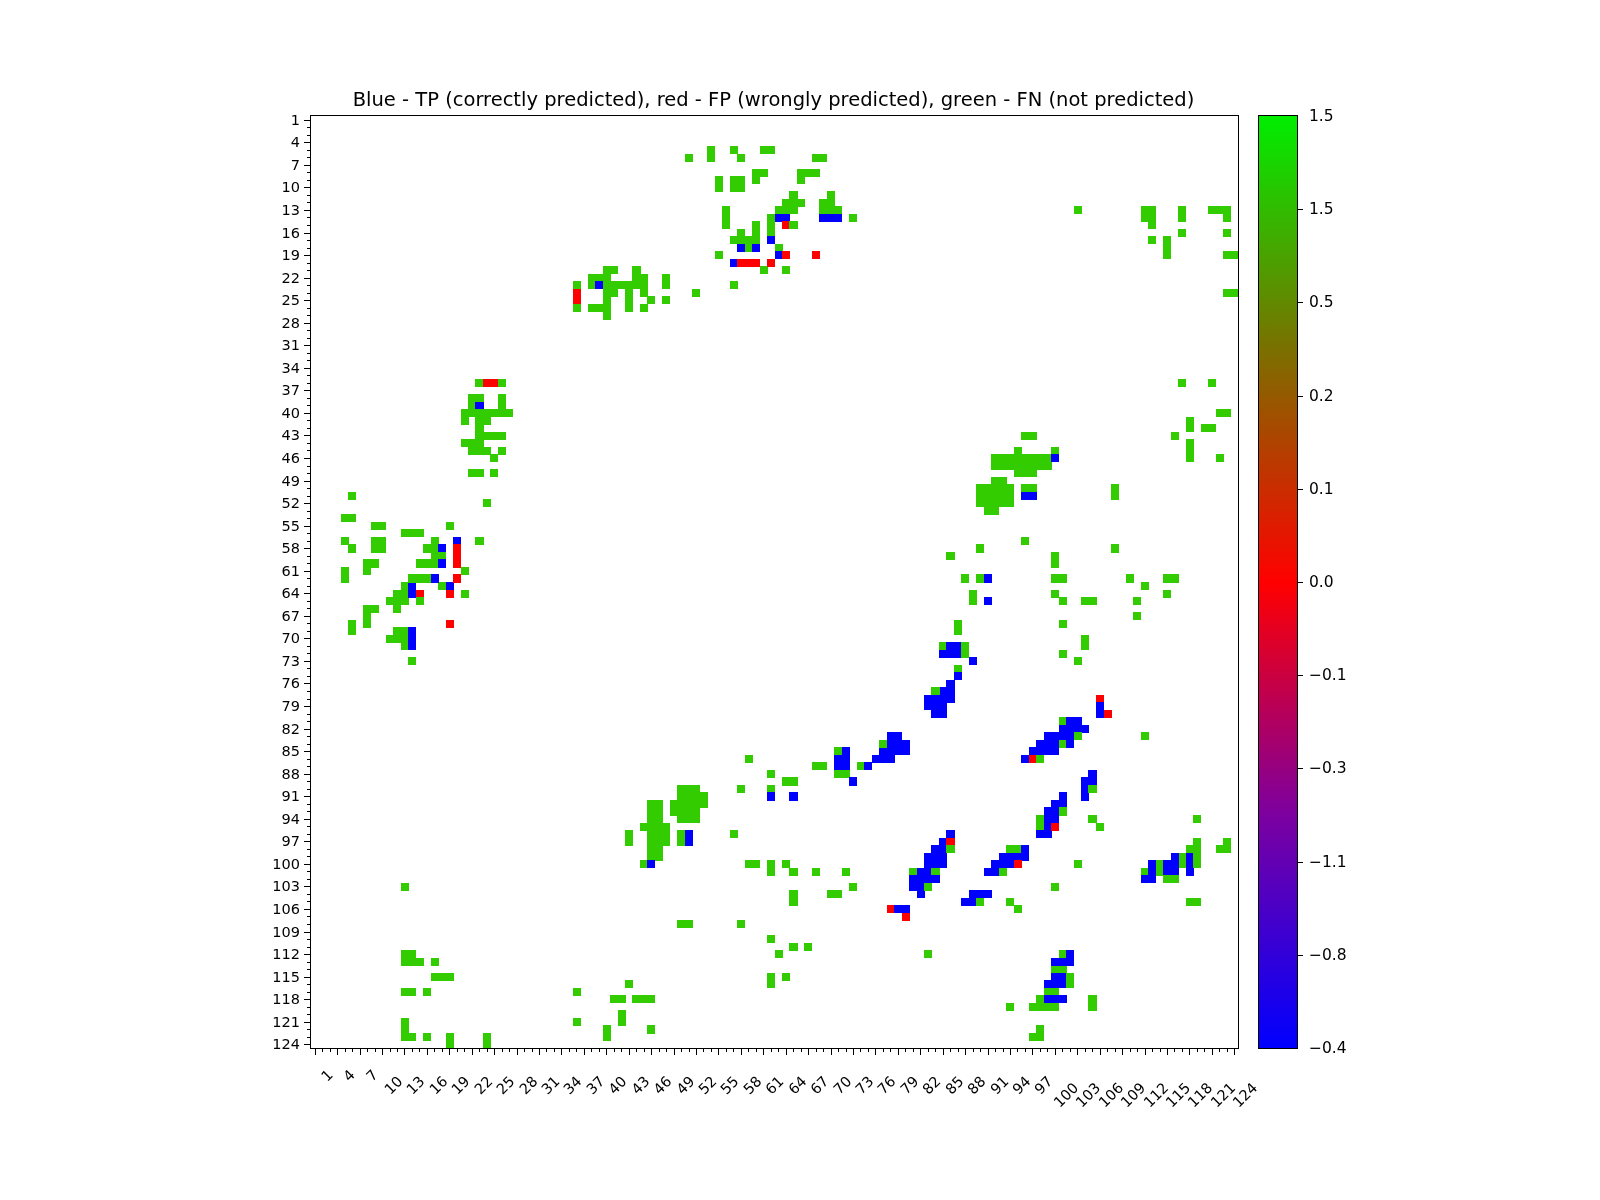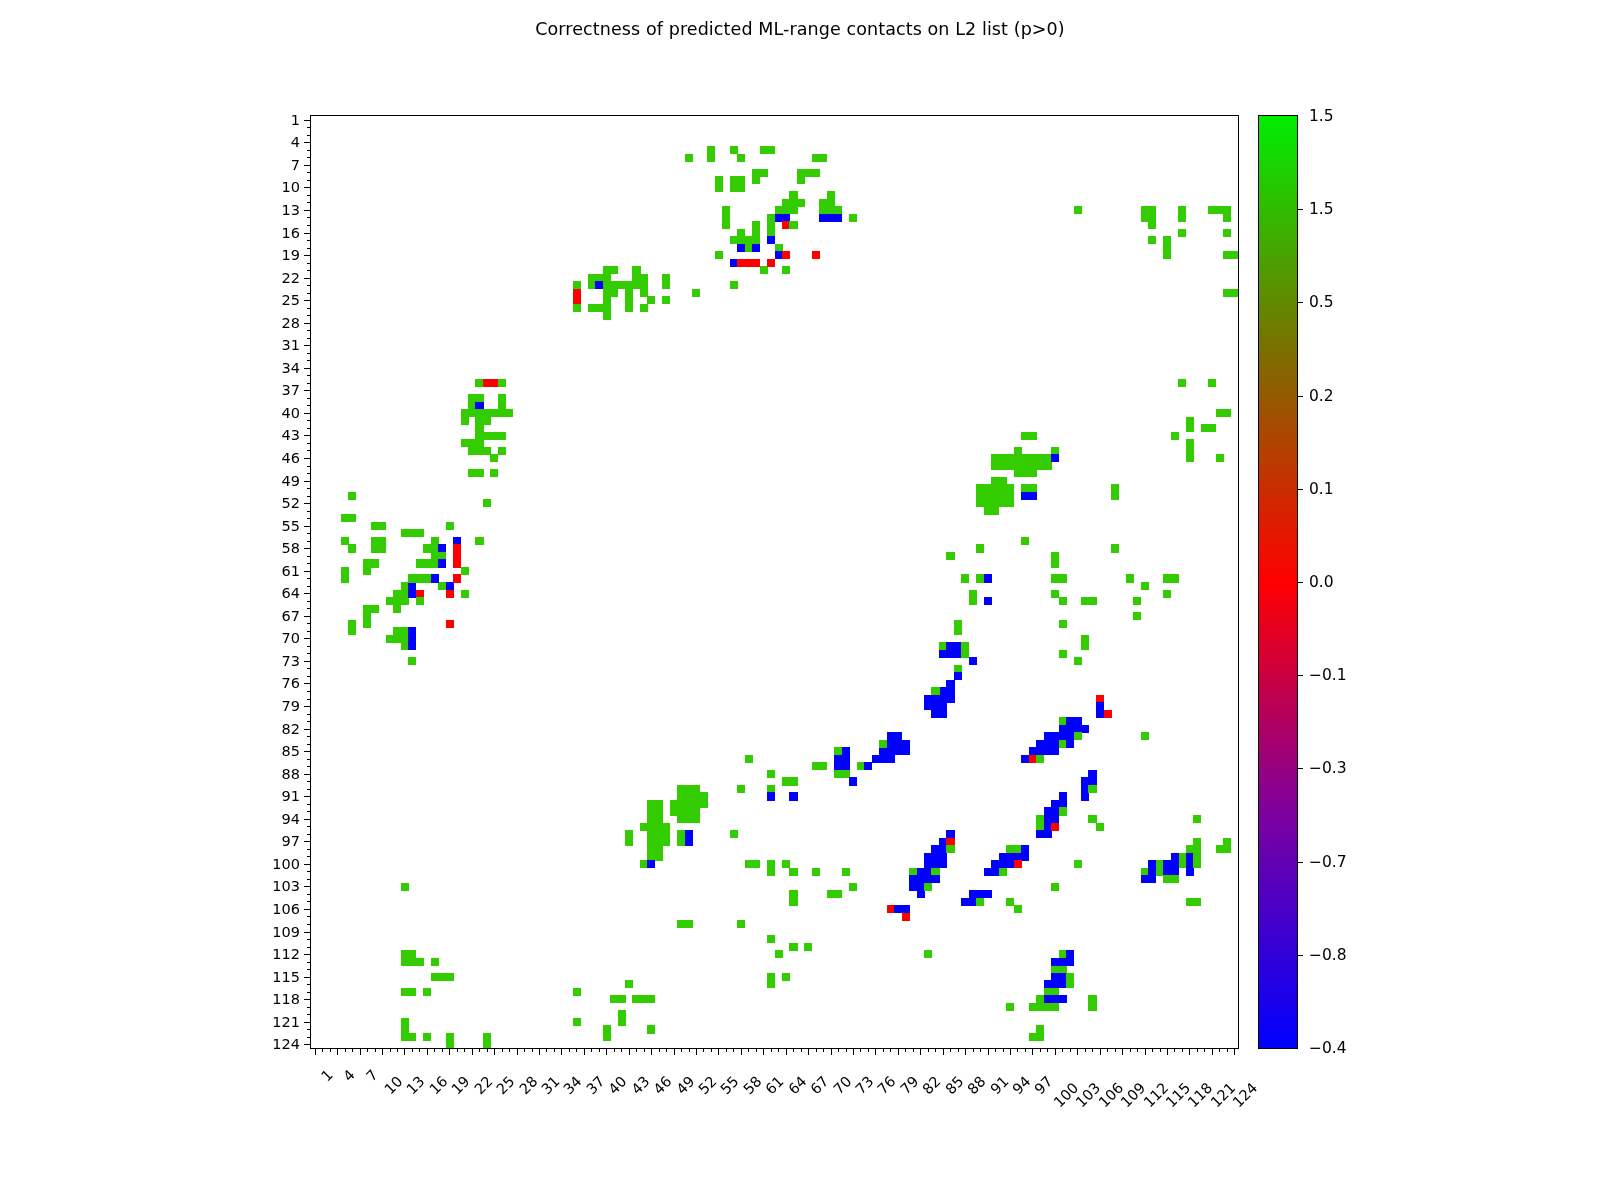--- a/index.html
+++ b/index.html
@@ -132,23 +132,23 @@
     transform: translateY(-50%);
     color: #000;
   }
 </style>
 </head>
 <body>
 
 <div id="figure">
 
   <div class="title-block">
-    <div class="title-line">Correctness of predicted ML-range contacts on L2 list (p&gt;0)</div>
   </div>
 
+  <div class="axes-title">Blue - TP (correctly predicted), red - FP (wrongly predicted), green - FN (not predicted)</div>
 
   <div id="plot">
     <div id="cells">
         <div class="cell" style="left:448.55px;top:30.06px;width:8.08px;height:8.12px;background:#33cc00;"></div>
         <div class="cell" style="left:29.90px;top:450.97px;width:8.08px;height:8.12px;background:#33cc00;"></div>
         <div class="cell" style="left:456.02px;top:30.06px;width:8.08px;height:8.12px;background:#33cc00;"></div>
         <div class="cell" style="left:29.90px;top:458.48px;width:8.08px;height:8.12px;background:#33cc00;"></div>
         <div class="cell" style="left:426.12px;top:37.58px;width:8.08px;height:8.12px;background:#33cc00;"></div>
         <div class="cell" style="left:37.38px;top:428.42px;width:8.08px;height:8.12px;background:#33cc00;"></div>
         <div class="cell" style="left:500.88px;top:37.58px;width:8.08px;height:8.12px;background:#33cc00;"></div>
@@ -1200,20 +1200,20 @@
         <div class="cblabel" style="top:279.60px;">0.2</div>
         <div class="cbtick" style="top:372.80px;"></div>
         <div class="cblabel" style="top:372.80px;">0.1</div>
         <div class="cbtick" style="top:466.00px;"></div>
         <div class="cblabel" style="top:466.00px;">0.0</div>
         <div class="cbtick" style="top:559.20px;"></div>
         <div class="cblabel" style="top:559.20px;">−0.1</div>
         <div class="cbtick" style="top:652.40px;"></div>
         <div class="cblabel" style="top:652.40px;">−0.3</div>
         <div class="cbtick" style="top:745.60px;"></div>
-        <div class="cblabel" style="top:745.60px;">−0.7</div>
+        <div class="cblabel" style="top:745.60px;">−1.1</div>
         <div class="cbtick" style="top:838.80px;"></div>
         <div class="cblabel" style="top:838.80px;">−0.8</div>
         <div class="cblabel" style="top:932.00px;">−0.4</div>
       </div>
   </div>
 
 </div>
 
 </body></html>

